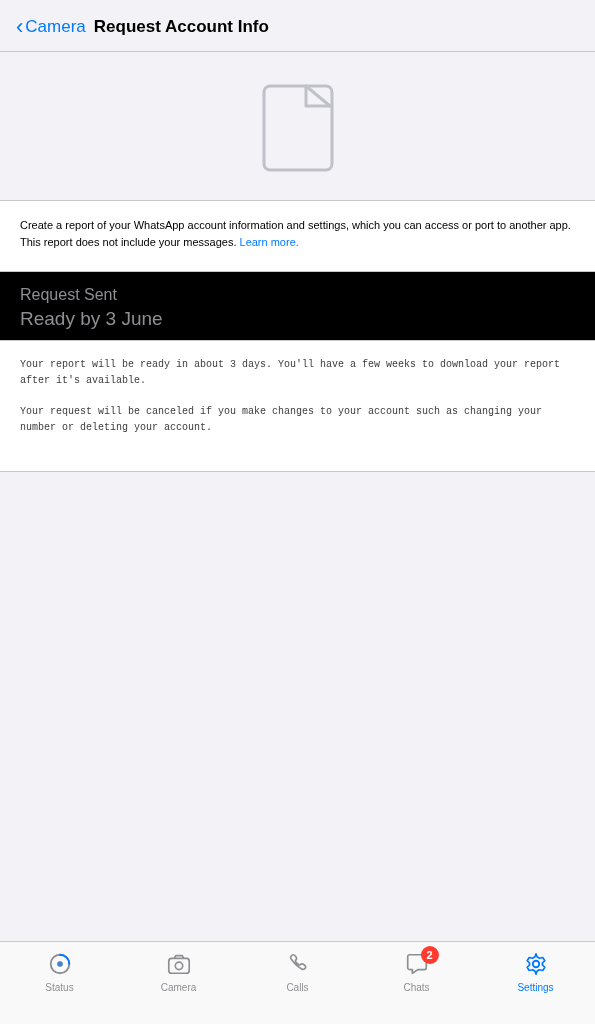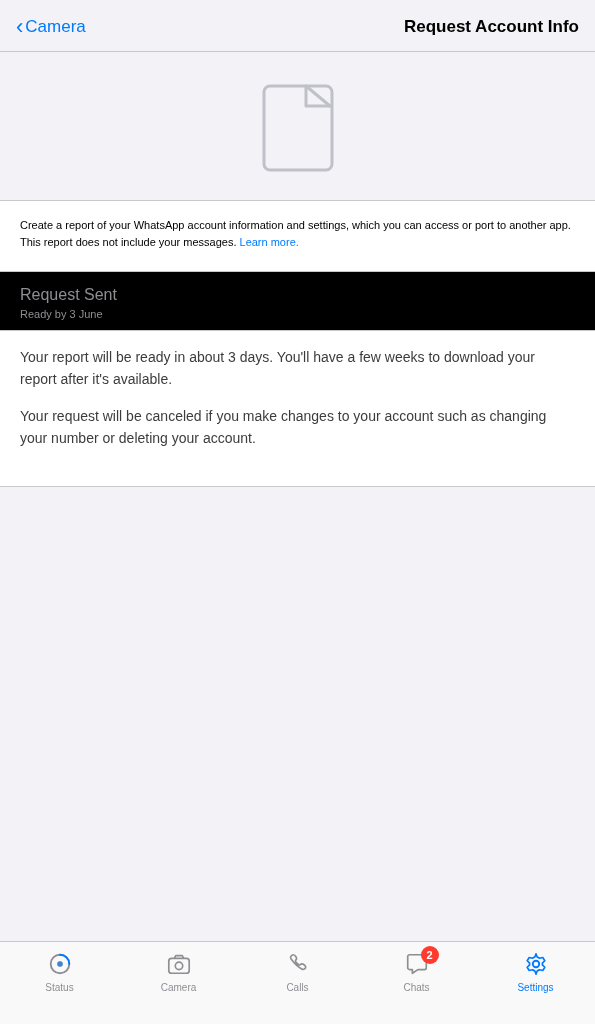--- a/index.html
+++ b/index.html
@@ -35,21 +35,20 @@
       font-size: 22px;
       margin-right: 2px;
       line-height: 1;
       color: #007aff;
     }
     .nav-title {
       font-size: 17px;
       font-weight: 700;
       color: #000;
       flex: 1;
-      text-align: right;
     }
 
     
     .icon-section {
       background: #f2f2f7;
       display: flex;
       justify-content: center;
       align-items: center;
       padding: 32px 0 28px;
     }
@@ -80,37 +79,38 @@
       background: #000000;
       padding: 14px 20px 10px;
     }
     .request-sent-title {
       font-size: 16px;
       color: #8e8e93;
       font-weight: 400;
       margin-bottom: 4px;
     }
     .request-ready-date {
-      font-size: 11px;
+      font-size: 19px;
       color: #8e8e93;
     }
 
     
     .info-section {
       background: #fff;
       border-top: 1px solid #c8c8cc;
       border-bottom: 1px solid #c8c8cc;
       padding: 16px 20px 20px;
       margin-top: 0;
     }
     .info-paragraph {
-      font-size: 14px;
+      font-size: 10px;
       line-height: 1.55;
       color: #3c3c3c;
       margin-bottom: 16px;
+      font-family: Liberation Mono, monospace;
     }
     .info-paragraph:last-child {
       margin-bottom: 16px;
     }
 
     
     .tab-bar {
       position: fixed;
       bottom: 0;
       left: 0;

